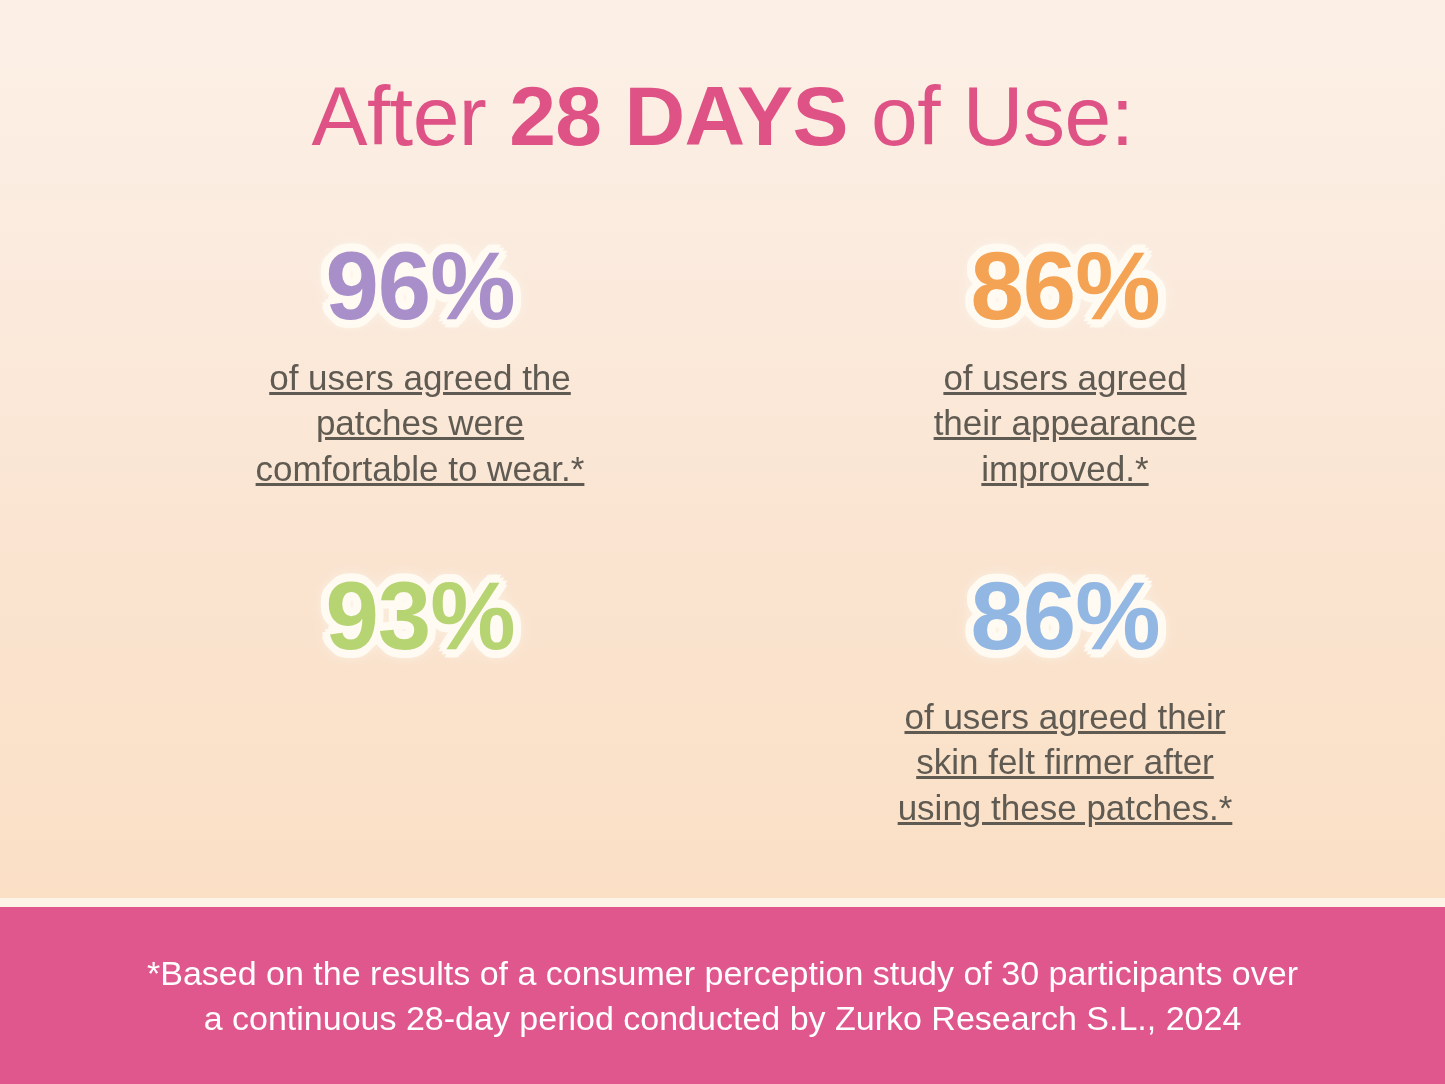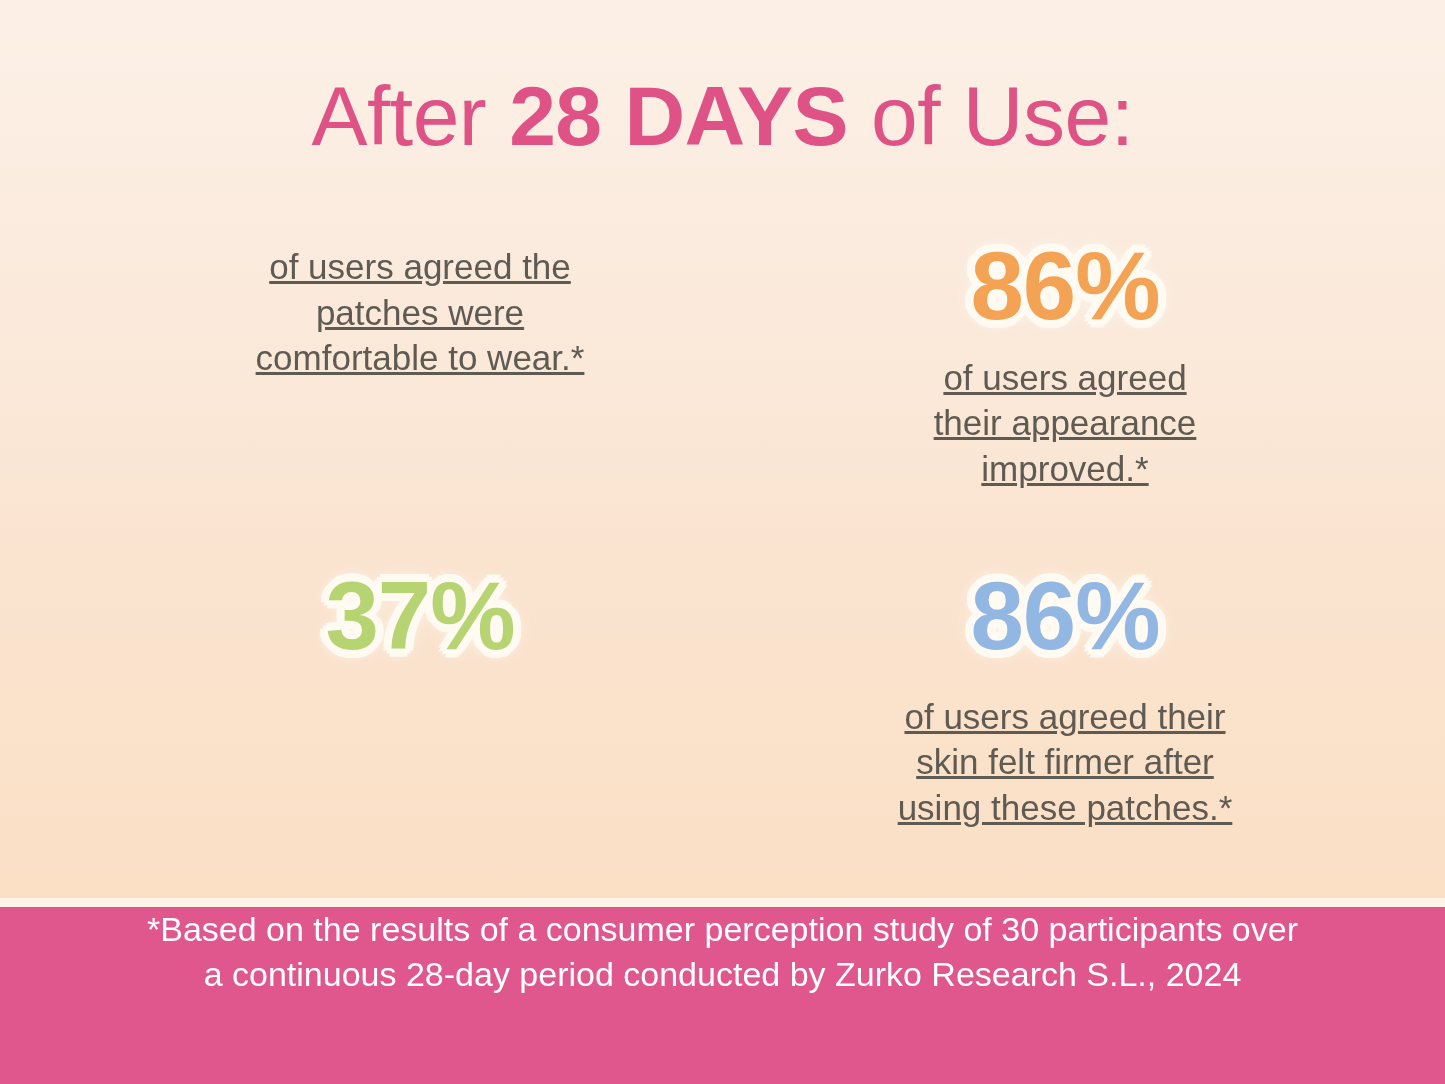--- a/index.html
+++ b/index.html
@@ -121,21 +121,21 @@
     background: #fdf3e7;
   }
   .footer {
     position: absolute;
     left: 0;
     top: 907px;
     width: 1445px;
     height: 177px;
     background: #e0578e;
     display: flex;
-    align-items: flex-start;
+    align-items: center;
     justify-content: center;
   }
   .footer-text {
     color: #ffffff;
     font-size: 34px;
     font-weight: 400;
     line-height: 1.32;
     text-align: center;
     white-space: pre-line;
     padding: 0 24px;
@@ -146,34 +146,35 @@
 
 <div class="poster">
 
   <div class="title-wrap">
     <span class="title-light">After </span><span class="title-bold">28 DAYS</span><span class="title-light"> of Use:</span>
   </div>
 
   <div class="stats">
 
     <div class="cell cell-tl">
+      <span class="pct pct-purple">96%</span>
       <div class="caption">of users agreed the
 patches were
 comfortable to wear.*</div>
     </div>
 
     <div class="cell cell-tr">
       <span class="pct pct-orange">86%</span>
       <div class="caption">of users agreed
 their appearance
 improved.*</div>
     </div>
 
     <div class="cell cell-bl">
-      <span class="pct pct-green">37%</span>
+      <span class="pct pct-green">93%</span>
     </div>
 
     <div class="cell cell-br">
       <span class="pct pct-blue">86%</span>
       <div class="caption">of users agreed their
 skin felt firmer after
 using these patches.*</div>
     </div>
 
   </div>

